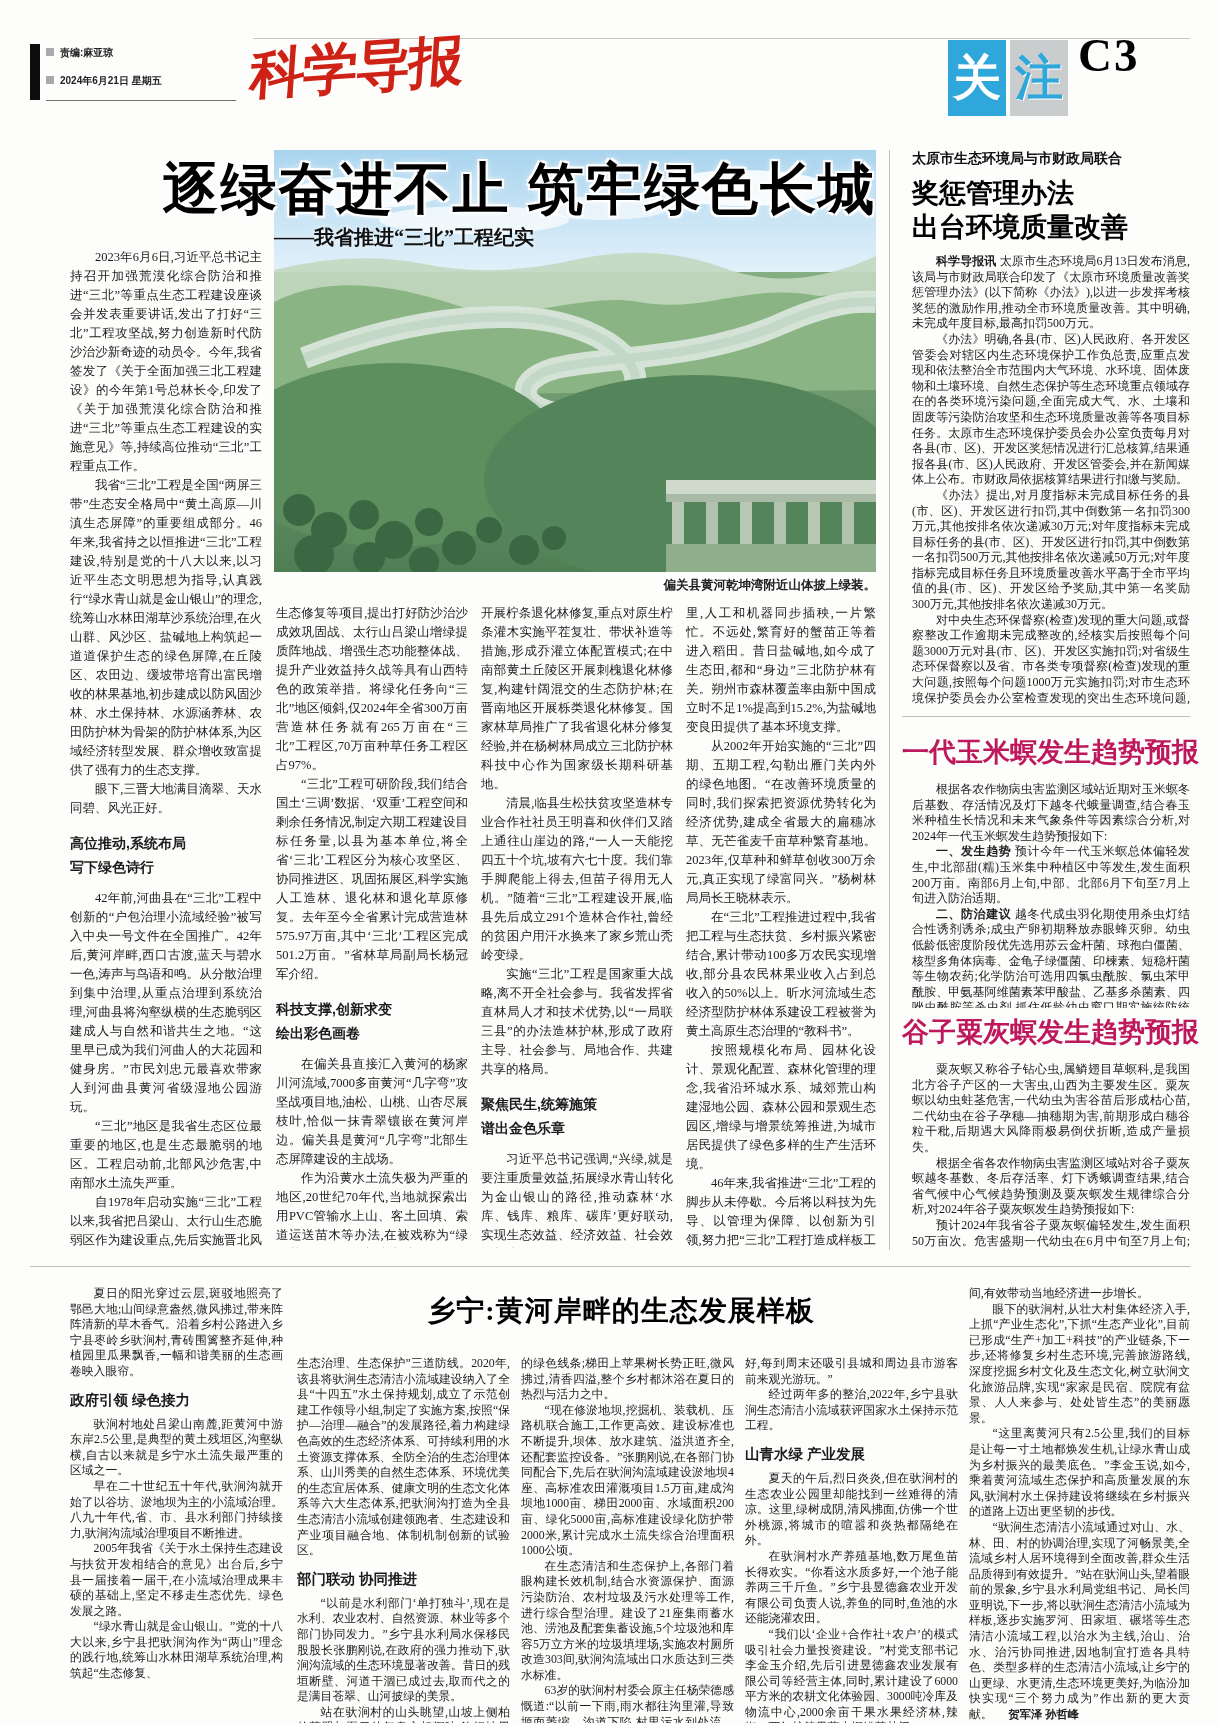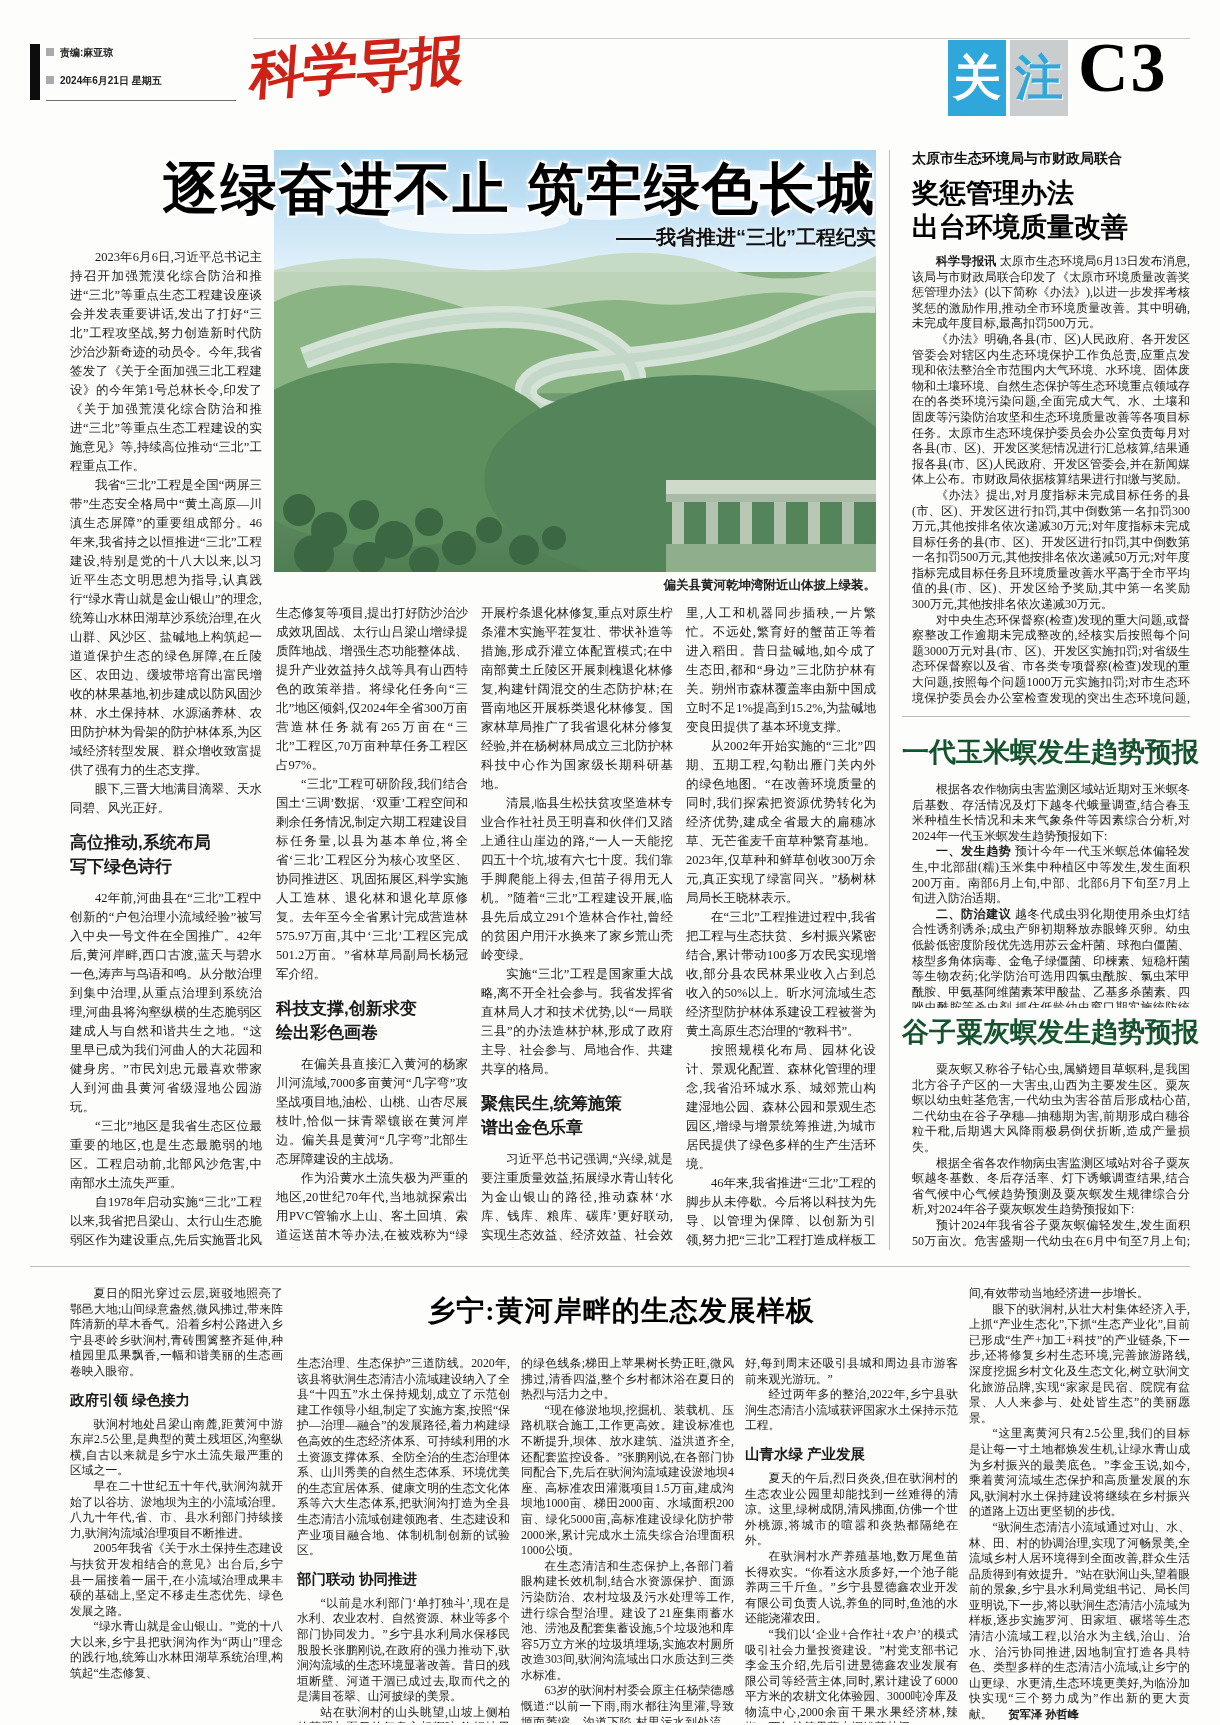--- a/index.html
+++ b/index.html
@@ -12,50 +12,50 @@
             font-family:"Liberation Sans",sans-serif;white-space:nowrap}
   .sq{display:inline-block;width:8px;height:8px;background:#a7abad;margin-right:6px}
   .date-rule{position:absolute;left:46px;top:100px;width:190px;height:1px;background:#6f6f6f}
   .masthead{position:absolute;left:250px;top:40px;font-size:55px;font-weight:bold;color:#cf2217;
             transform:rotate(-4deg) skewX(-8deg);letter-spacing:-2px;line-height:1;
             font-family:"Liberation Serif",serif}
   .focus-blk{position:absolute;top:40px;width:58px;height:76px;text-align:center;line-height:76px;
              font-family:"Liberation Sans",sans-serif;font-weight:bold;font-size:48px}
   .focus-1{left:948px;background:#2fa7da;color:#ffffff}
   .focus-2{left:1010px;background:#c9cdce;color:#2fa7da;text-shadow:1px 1px 0 #fff}
-  .page-code{position:absolute;left:1078px;top:28px;font-size:70px;font-weight:bold;
+  .page-code{position:absolute;left:1078px;top:28px;font-size:47px;font-weight:bold;
              font-family:"Liberation Serif",serif;color:#000;letter-spacing:2px}
   
   .photo-wrap{position:absolute;left:274px;top:150px;width:602px;height:422px;overflow:hidden}
   .main-headline{position:absolute;left:64px;top:152px;width:812px;text-align:right;z-index:3;
       font-family:"Liberation Sans",sans-serif;font-weight:900;font-size:56px;letter-spacing:2px;color:#000;
       text-shadow:-2px -2px 0 #fff,2px -2px 0 #fff,-2px 2px 0 #fff,2px 2px 0 #fff,0 0 9px #fff;white-space:nowrap}
-  .main-subtitle{position:absolute;left:274px;top:224px;width:602px;text-align:right;z-index:3;
-      font-family:Liberation Sans, sans-serif;font-weight:bold;font-size:20px;color:#111;
+  .main-subtitle{position:absolute;left:274px;top:224px;width:602px;text-align:left;z-index:3;
+      font-family:Liberation Serif, serif;font-weight:bold;font-size:20px;color:#111;
       text-shadow:0 0 6px rgba(255,255,255,.8)}
   .photo-caption{position:absolute;left:274px;top:577px;width:602px;text-align:right;
       font-weight:bold;font-size:12.5px;color:#222}
   .ncol{position:absolute;text-align:justify;overflow:hidden}
   .main-col{font-size:12.5px;line-height:19px}
   .para{margin:0;text-indent:2em}
   .para.noind{text-indent:0}
-  .subhead{font-family:"Liberation Sans",sans-serif;font-weight:bold;font-size:17px;line-height:24px;
+  .subhead{font-family:"Liberation Sans",sans-serif;font-weight:bold;font-size:14px;line-height:24px;
            margin:13px 0 10px;text-indent:0;text-align:left}
   .sig{font-weight:bold;padding-left:16px;font-family:"Liberation Sans",sans-serif;font-size:.95em}
   .lead{font-family:"Liberation Sans",sans-serif}
   
   .vdiv{position:absolute;left:889px;top:150px;width:1px;height:1100px;background:#bdbdbd}
   .rail-kicker{position:absolute;left:912px;top:150px;width:278px;font-family:"Liberation Sans",sans-serif;
                font-weight:bold;font-size:14px;color:#111}
   .rail-title{position:absolute;left:912px;top:176px;width:278px;font-family:"Liberation Sans",sans-serif;
               font-weight:bold;font-size:27px;line-height:34px;color:#000}
   .rail-col{font-size:12px;line-height:15.6px}
   .rail-sep{position:absolute;left:902px;top:716px;width:288px;height:1px;background:#bdbdbd}
   .rail-title-c{position:absolute;left:902px;width:288px;text-align:center;font-family:"Liberation Sans",sans-serif;
-                font-weight:bold;font-size:27px;color:#14532d;white-space:nowrap}
+                font-weight:bold;font-size:27px;color:#be185d;white-space:nowrap}
   
   .bot-rule{position:absolute;left:30px;top:1266px;width:1160px;height:1px;background:#bdbdbd}
   .bottom-headline{position:absolute;left:283px;top:1292px;width:676px;text-align:center;
       font-family:"Liberation Serif",serif;font-weight:900;font-size:28px;letter-spacing:1px;color:#000;white-space:nowrap}
   .bcol{font-size:11.8px;line-height:15.6px}
   .bcol .subhead{font-size:14.5px;line-height:20px;margin:10px 0 7px}
 </style>
 </head>
 <body>
 

